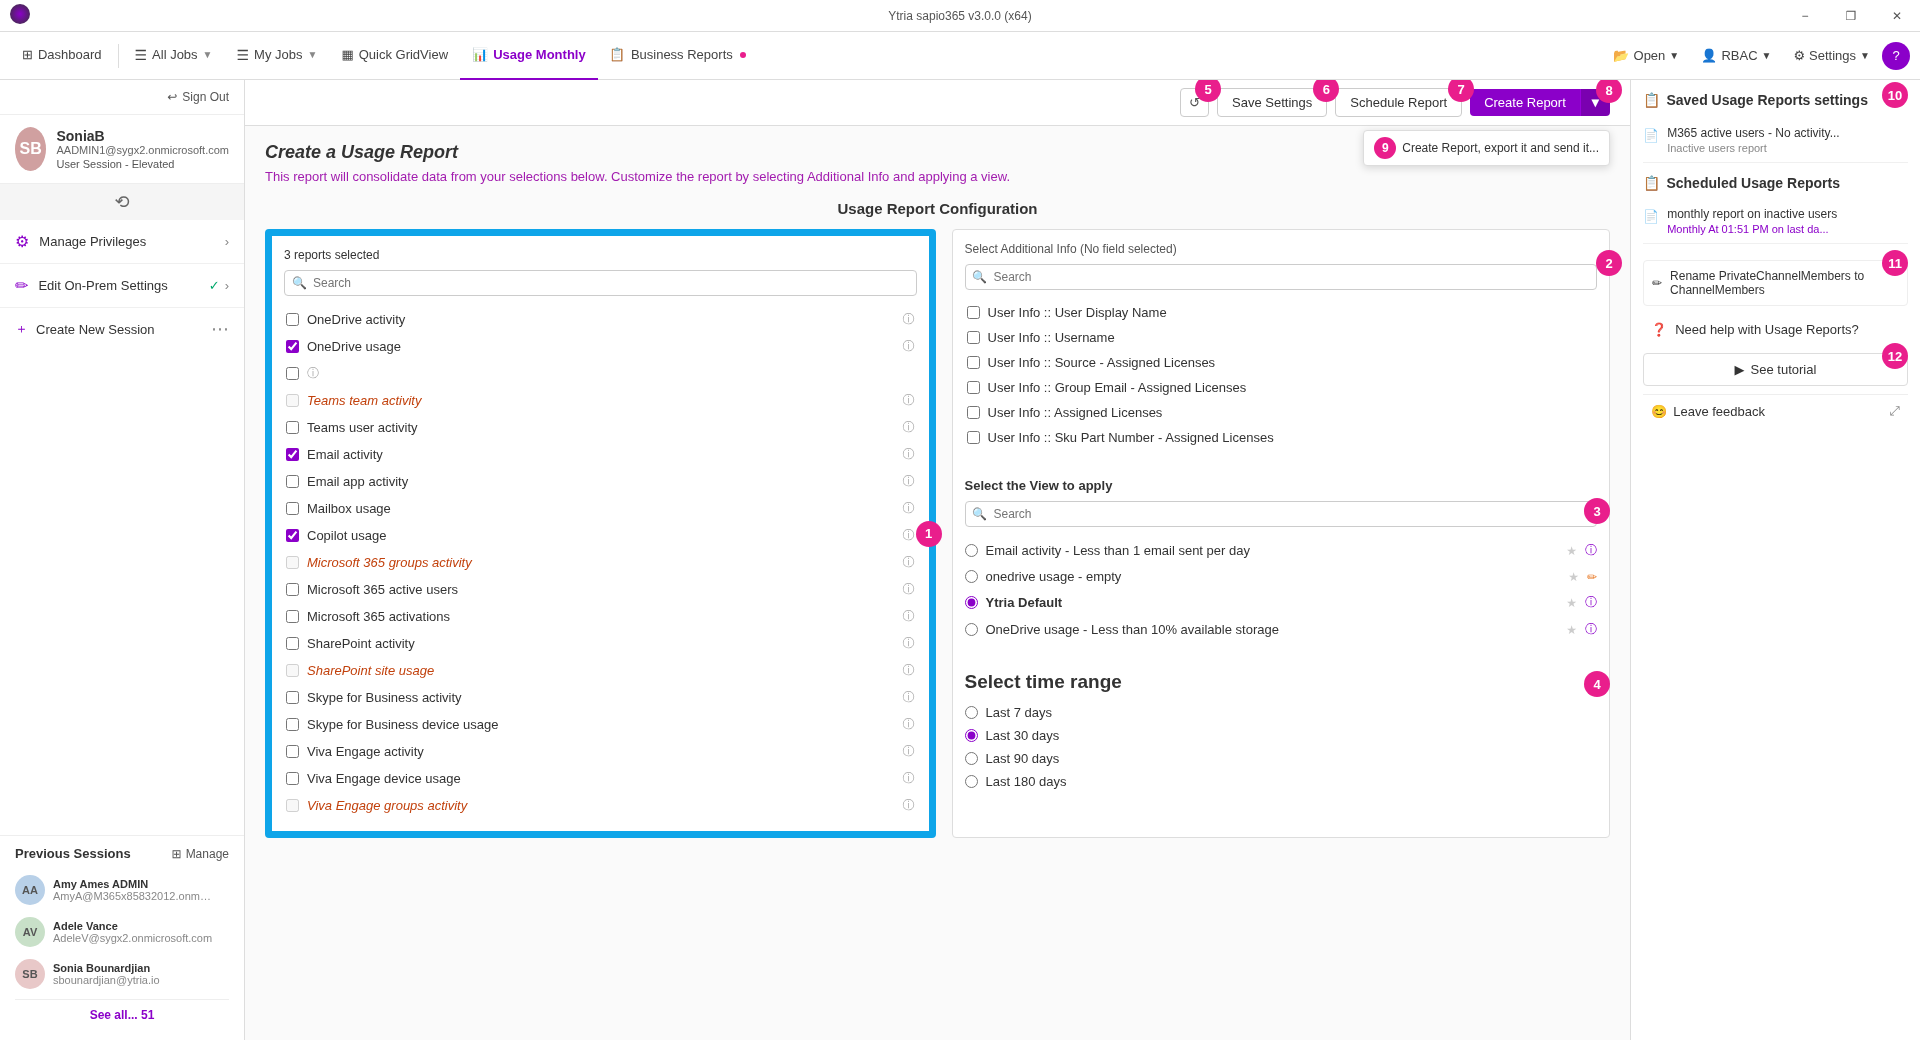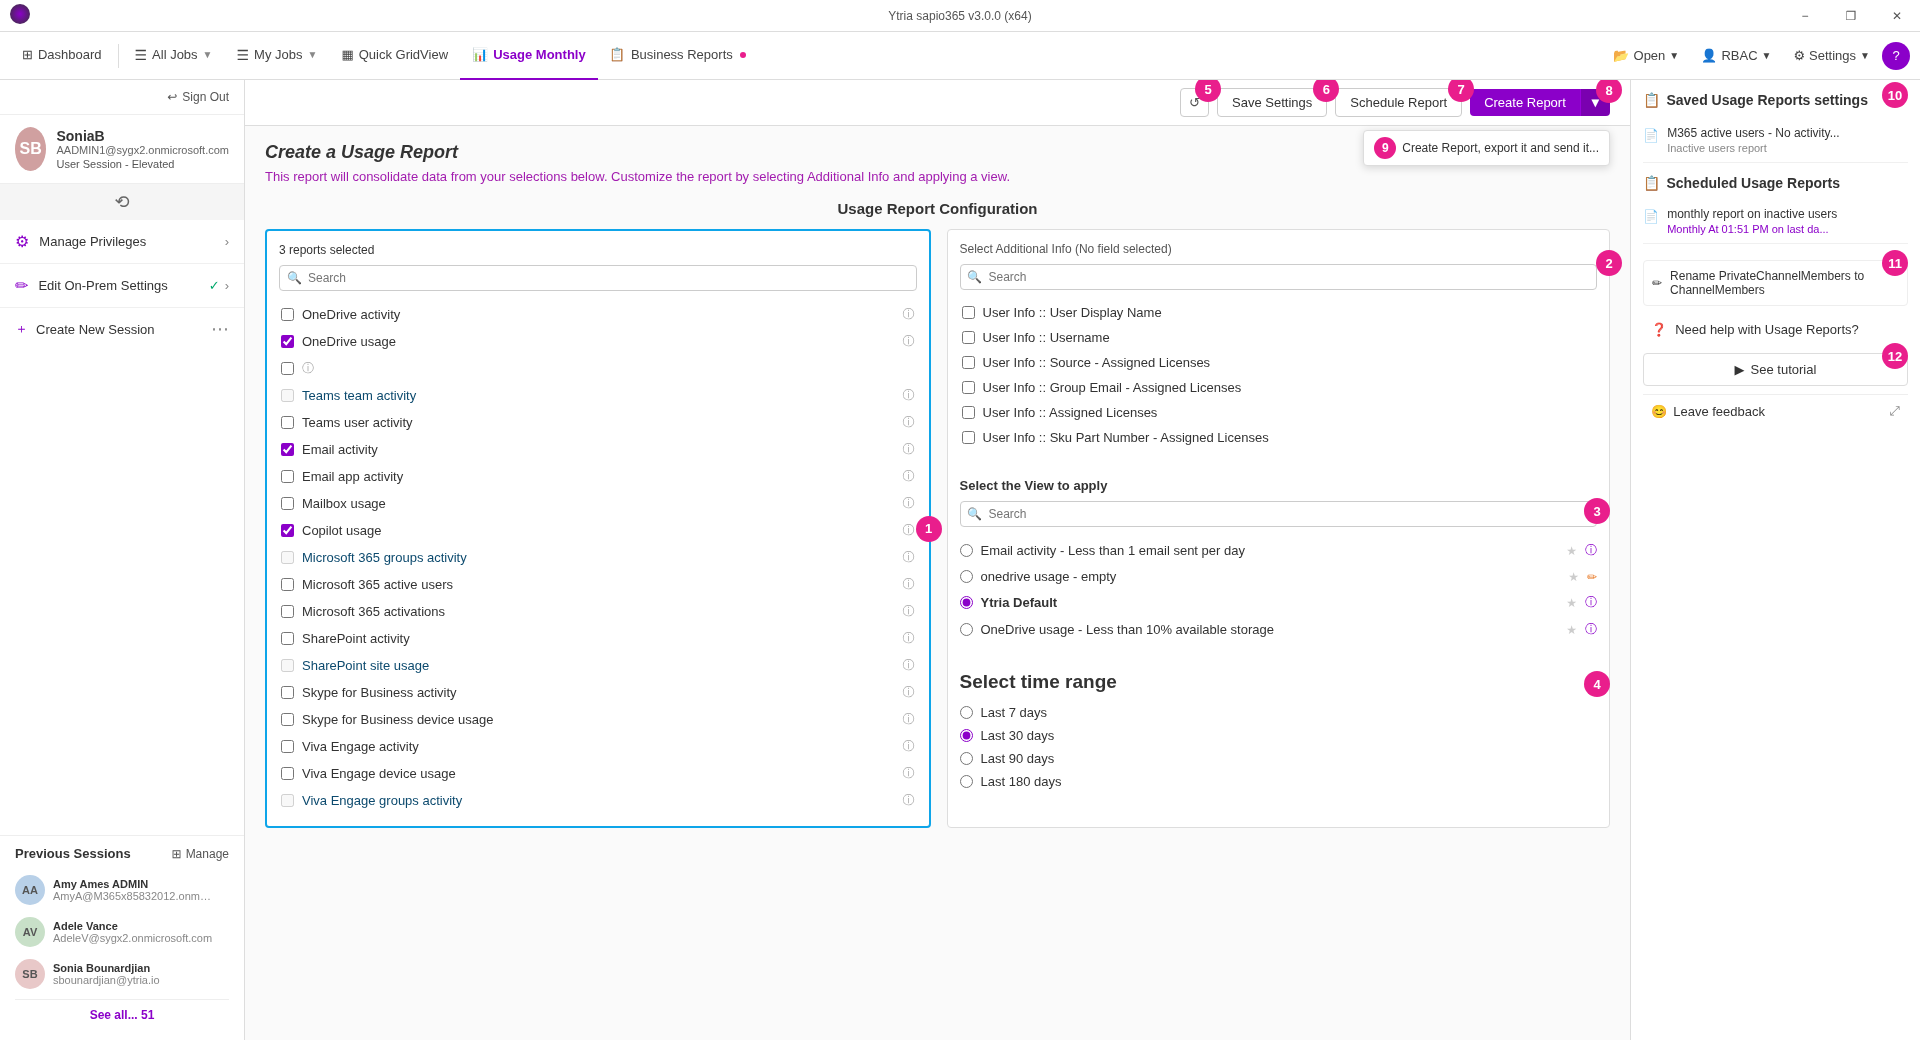--- a/index.html
+++ b/index.html
@@ -70,34 +70,34 @@
     .btn-create-arrow { background: #7a00b0; color: #fff; border: none; border-radius: 0 4px 4px 0; padding: 6px 8px; cursor: pointer; border-left: 1px solid #9900dd; }
 
     
     .report-body { padding: 16px 20px; flex: 1; }
     .report-title { font-size: 18px; font-weight: 600; color: #333; margin-bottom: 6px; font-style: italic; }
     .report-desc { font-size: 13px; color: #a21caf; margin-bottom: 16px; }
     .config-title { font-size: 15px; font-weight: 600; color: #333; margin-bottom: 12px; text-align: center; }
 
     
     .config-columns { display: flex; gap: 16px; }
-    .config-left { flex: 1; border: 2px solid #0ea5e9; border-radius: 4px; background: #fff; padding: 12px; }
+    .config-left { flex: 1; border: 7px solid #0ea5e9; border-radius: 4px; background: #fff; padding: 12px; }
     .config-right { flex: 1; border: 1px solid #ddd; border-radius: 4px; background: #fff; padding: 12px; }
     .section-label { font-size: 12px; color: #555; margin-bottom: 8px; font-weight: 500; }
     .reports-count { font-size: 12px; color: #333; margin-bottom: 8px; }
 
     .search-input-wrap { position: relative; margin-bottom: 10px; }
     .search-input-wrap input { width: 100%; padding: 5px 10px 5px 28px; border: 1px solid #ccc; border-radius: 4px; font-size: 12px; }
     .search-icon-inside { position: absolute; left: 8px; top: 50%; transform: translateY(-50%); color: #888; font-size: 12px; }
 
     .report-list { max-height: 520px; overflow-y: auto; }
     .report-item { display: flex; align-items: center; gap: 8px; padding: 5px 2px; cursor: pointer; }
     .report-item input[type=checkbox] { accent-color: #8b00c9; cursor: pointer; }
     .report-item-label { flex: 1; font-size: 13px; }
-    .report-item-label.disabled { color: #0c4a6e; }
+    .report-item-label.disabled { color: #c2410c; font-style: italic; }
     .report-item-info { color: #aaa; font-size: 12px; cursor: pointer; }
     .view-section { margin-top: 16px; border: 1px solid #ddd; border-radius: 4px; background: #fff; padding: 12px; }
     .view-title { font-size: 13px; font-weight: 600; color: #333; margin-bottom: 8px; }
     .view-item { display: flex; align-items: center; gap: 8px; padding: 5px 0; }
     .view-item input[type=radio] { accent-color: #8b00c9; cursor: pointer; }
     .view-item-label { flex: 1; font-size: 13px; }
     .view-item-stars { color: #ccc; font-size: 12px; }
     .view-item-icons { display: flex; gap: 4px; }
     .view-item-icon { color: #8b00c9; font-size: 12px; cursor: pointer; }
     .view-item-icon.orange { color: #e87722; }

